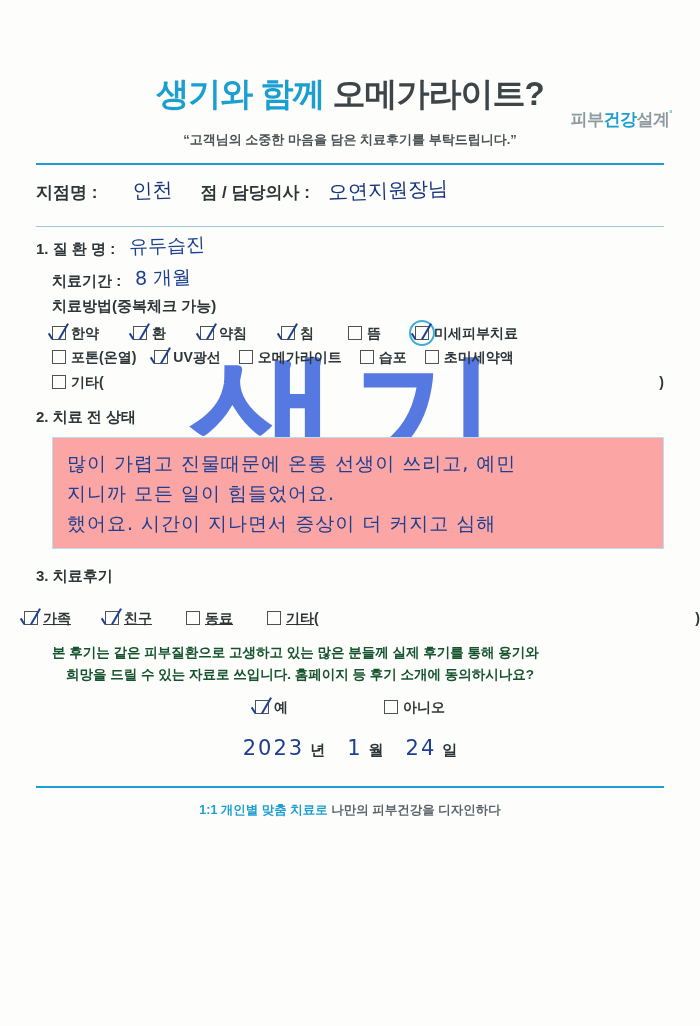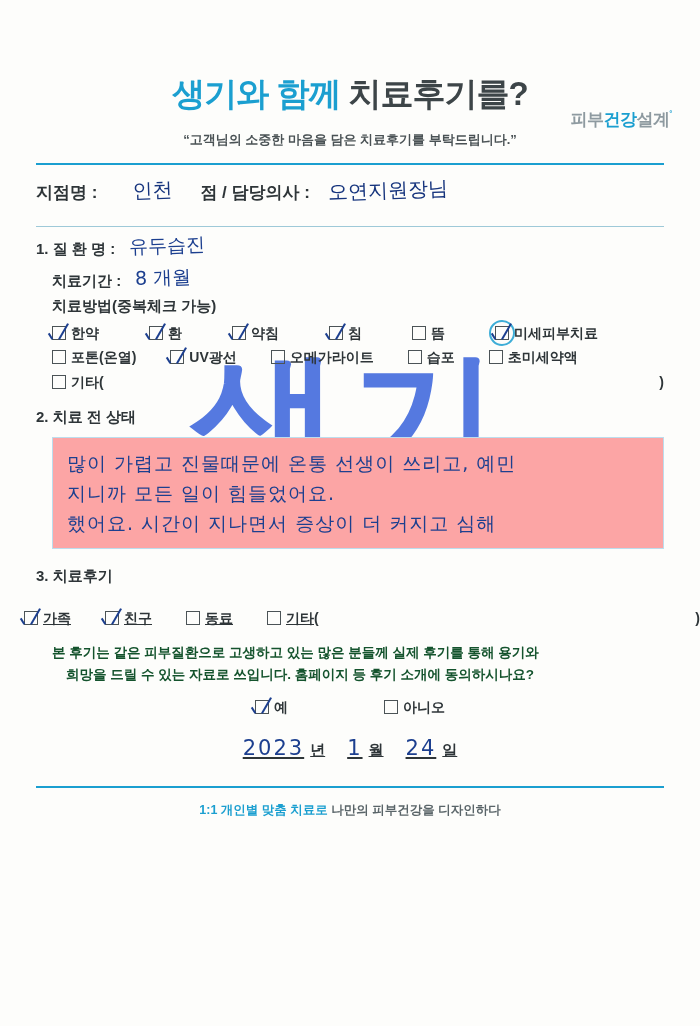--- a/index.html
+++ b/index.html
@@ -127,21 +127,20 @@
   
   .chk-row {
     display: flex;
     align-items: center;
     margin-top: 10px;
     padding-left: 16px;
     font-size: 14px;
     color: #2e3538;
     font-weight: bold;
     flex-wrap: nowrap;
-    gap: 16px;
   }
   .chk {
     display: flex;
     align-items: center;
     margin-right: 6px;
     position: relative;
     white-space: nowrap;
   }
   .box {
     width: 12px;
@@ -253,21 +252,20 @@
   .yesno .chk { margin: 0 48px; }
 
   .date-row {
     display: flex;
     justify-content: center;
     align-items: flex-end;
     margin-top: 22px;
     font-size: 15px;
     font-weight: bold;
     color: #2e3538;
-    text-decoration: underline;
   }
   .date-row .dval {
     font-family: "DejaVu Sans", sans-serif;
     color: #1c3f8f;
     font-size: 21px;
     font-weight: normal;
     margin-right: 6px;
     letter-spacing: 2px;
   }
   .date-row .unit { margin-right: 22px; }
@@ -296,21 +294,21 @@
   </div>
 
   <div class="content">
 
     <div class="brand">
       <span>피부</span><span class="hl">건강</span><span>설계</span><span class="dot">˚</span>
     </div>
 
     <div class="title">
       <span class="blue">생기와 함께</span>
-      <span>치료후기를?</span>
+      <span>오메가라이트?</span>
     </div>
     <div class="subtitle">“고객님의 소중한 마음을 담은 치료후기를 부탁드립니다.”</div>
 
     <div class="rule"></div>
 
     <div class="branch-row">
       <span class="lbl">지점명 :</span>
       <span class="hand b field-branch">인천</span>
       <span class="lbl">점 / 담당의사 :</span>
       <span class="hand b field-doctor">오연지원장님</span>

